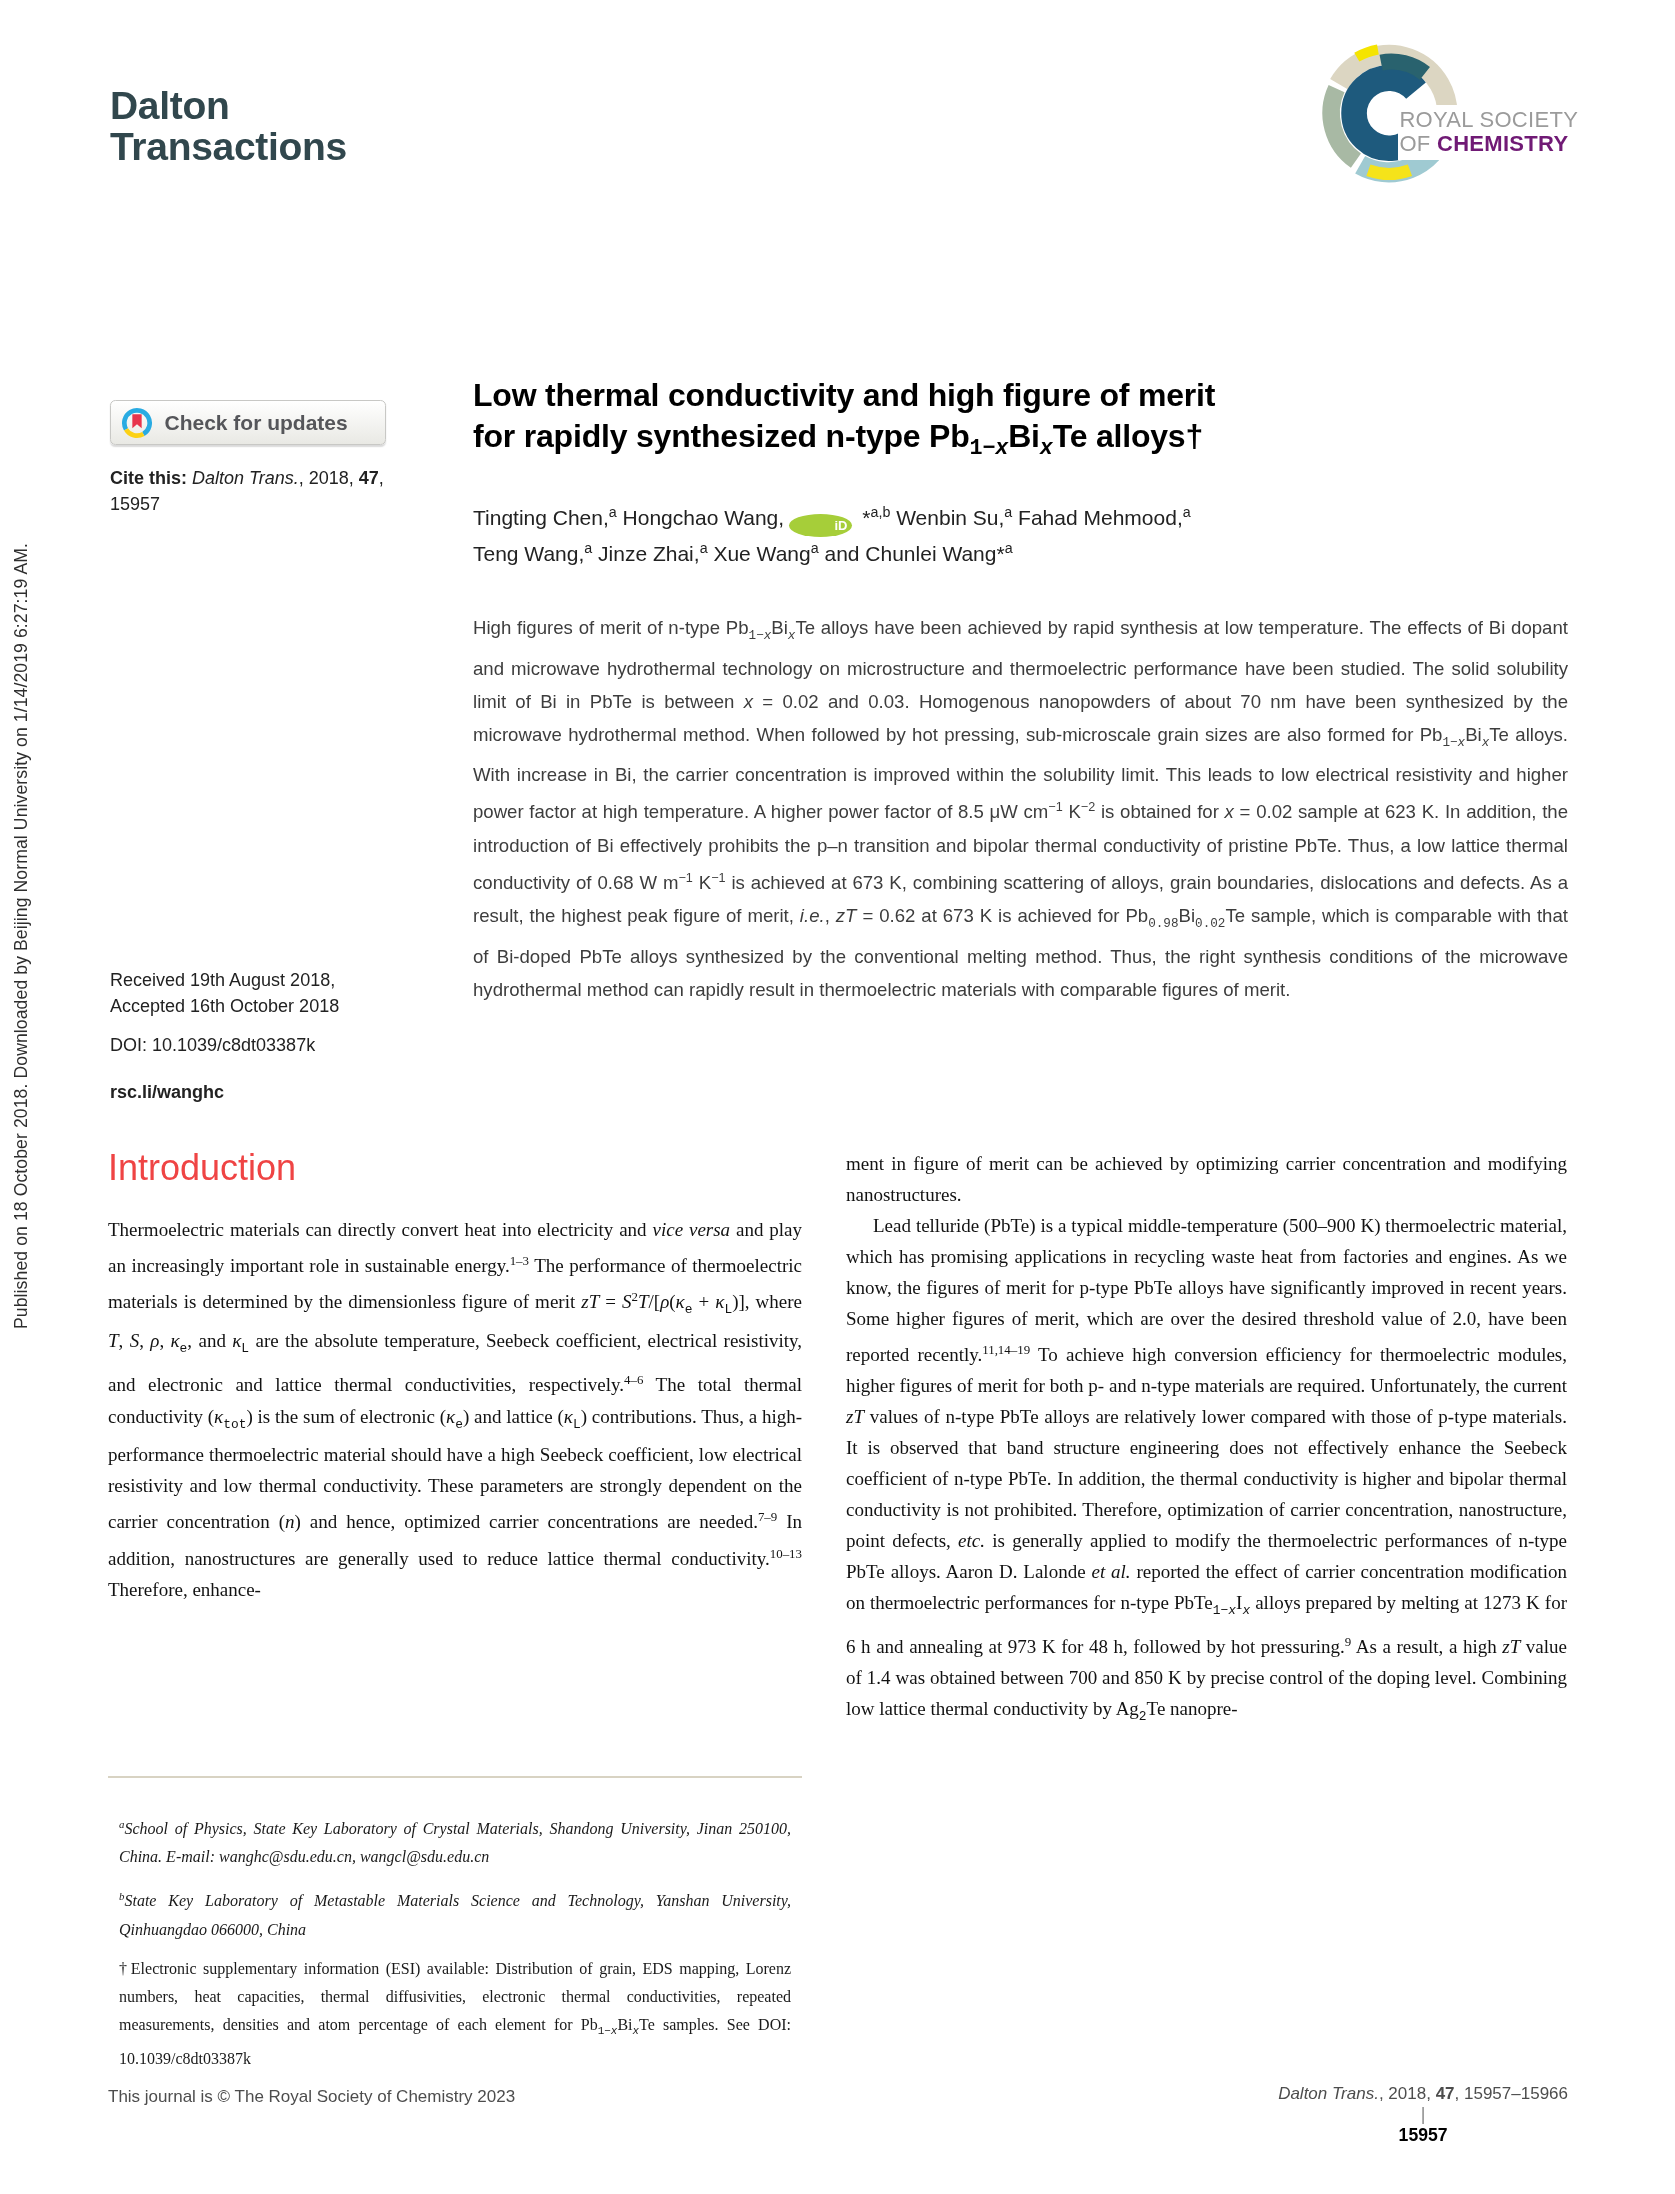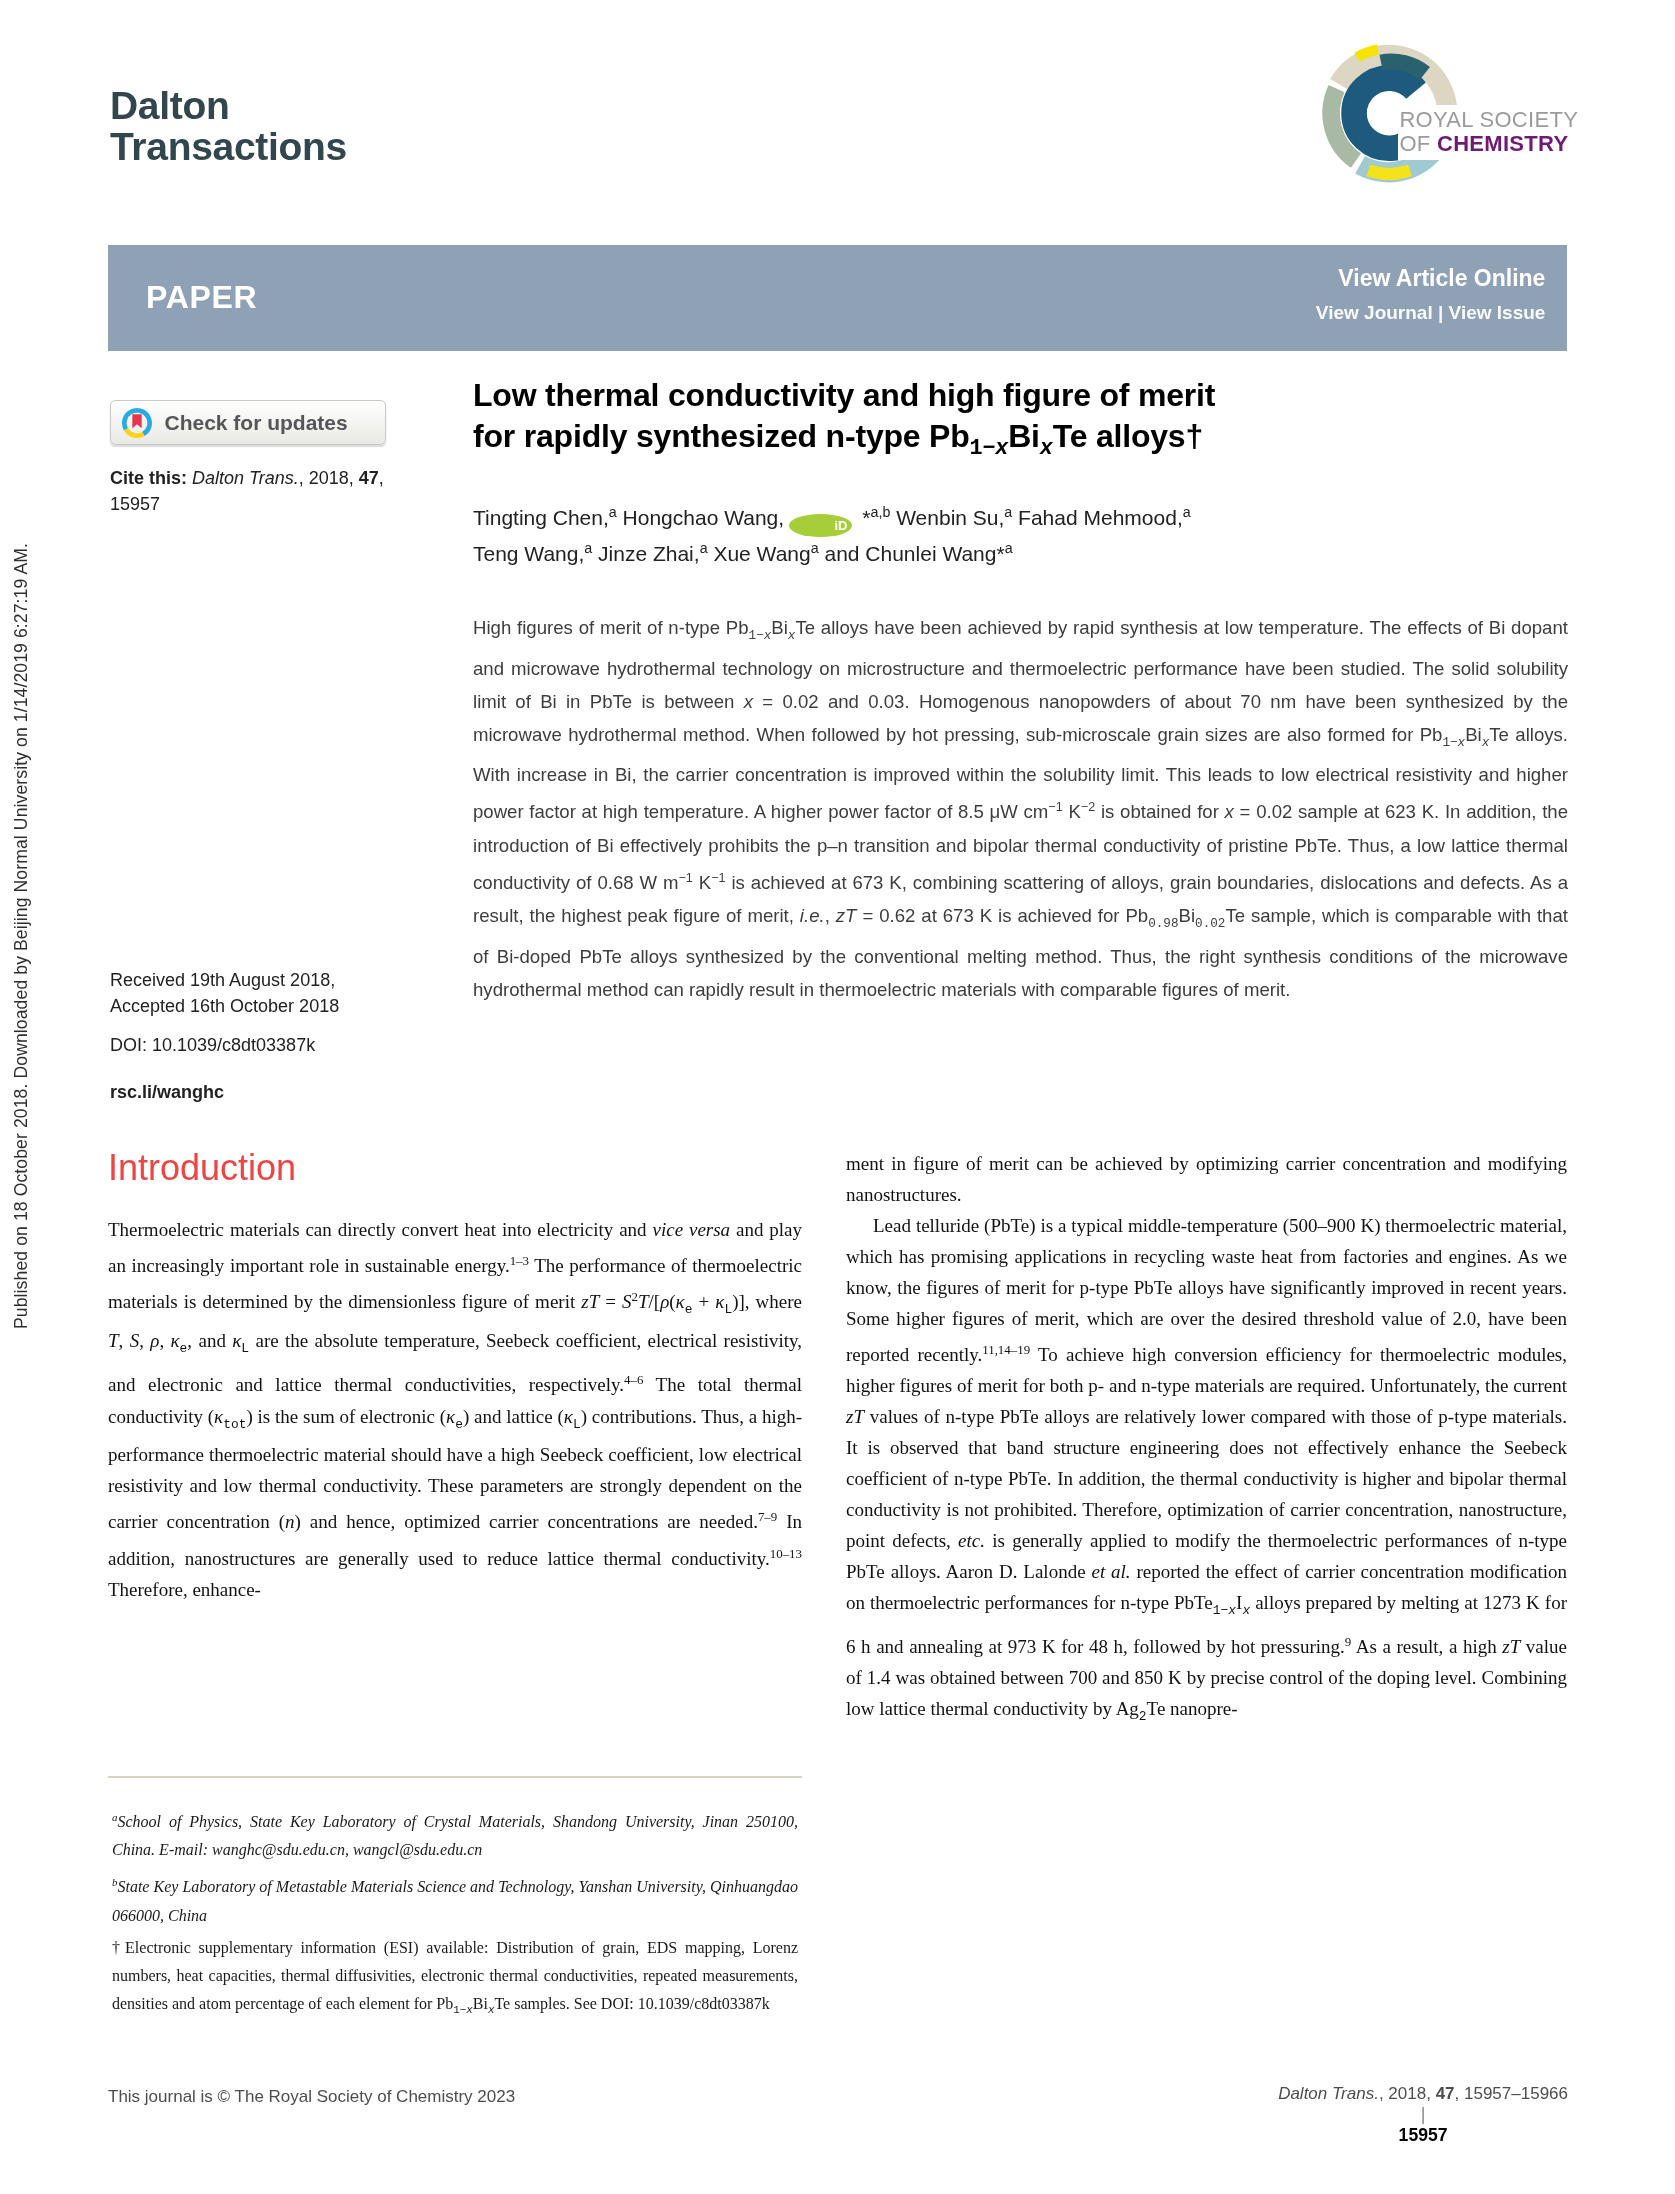--- a/index.html
+++ b/index.html
@@ -57,21 +57,21 @@
   .body-right{position:absolute;left:846px;top:1148px;width:721px;}
   .body-right .p2{text-indent:27px;margin-top:0;}
   sup{font-size:0.68em;}
   sub{font-size:0.68em;font-family:Liberation Mono, monospace;}
 
   
   .fn-rule{position:absolute;left:108px;top:1776px;width:694px;height:0;border-top:2.7px solid #d8d3c3;}
   .footnotes{position:absolute;left:108px;top:1799px;width:694px;font-family:"Liberation Serif",serif;
              font-size:16px;line-height:28px;text-align:justify;color:#1a1a1a;}
   .footnotes .aff{font-style:italic;}
-  .footnotes p{margin:4px;}
+  .footnotes p{margin:11px;}
 
   
   .footer-left{position:absolute;left:108px;top:2087px;font-size:17px;color:#4d4d4d;}
   .footer-right{position:absolute;right:108px;top:2084px;display:flex;align-items:center;font-size:17px;color:#4d4d4d;flex-direction:column;}
   .footer-right .divider{margin:0 10.8px;color:#8a8a8a;font-size:18px;}
   .footer-right .folio{font-weight:bold;color:#000;font-size:17.6px;}
 </style>
 </head>
 <body>
 
@@ -90,27 +90,20 @@
       <path d="M 76.2 191.6 A 90 90 0 0 0 137.8 191.6" fill="none" stroke="#f5e31a" stroke-width="18"></path>
       <path d="M 146.8 73.6 A 52 52 0 1 0 146.8 140.4" fill="none" stroke="#1e5a7d" stroke-width="38"></path>
       <path d="M 95 32 A 80 80 0 0 1 160 48" fill="none" stroke="#29626e" stroke-width="24"></path>
     </svg>
     <div class="rsc-text">
       <div class="l1">ROYAL SOCIETY</div>
       <div class="l2">OF <b>CHEMISTRY</b></div>
     </div>
   </div>
 
-  <div class="paper-banner">
-    <div class="banner-kind">PAPER</div>
-    <div class="banner-right">
-      <span class="vao">View Article Online</span>
-      <span class="vlinks">View Journal | View Issue</span>
-    </div>
-  </div>
 
   <div class="check-updates">
     <svg class="cu-icon" viewBox="0 0 48 48">
       <path d="M 7.55 33.5 A 19 19 0 1 1 33.5 40.45" fill="none" stroke="#29abe2" stroke-width="7"></path>
       <path d="M 33.5 40.45 A 19 19 0 0 1 7.55 33.5" fill="none" stroke="#fcd116" stroke-width="7"></path>
       <path d="M 17 11 h 14 v 21 l -7 -6.2 l -7 6.2 z" fill="#e8354d"></path>
     </svg>
     <span class="cu-label">Check for updates</span>
   </div>
 

